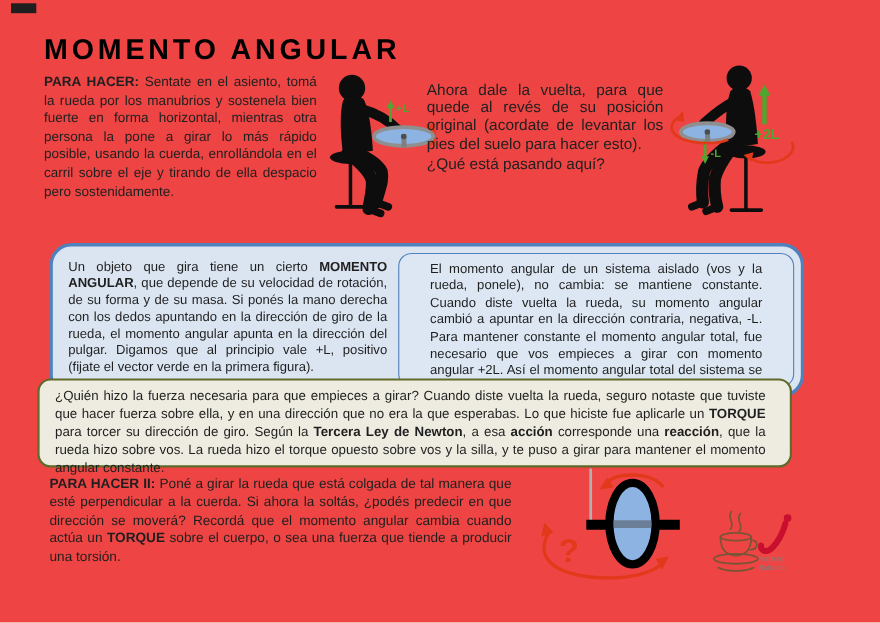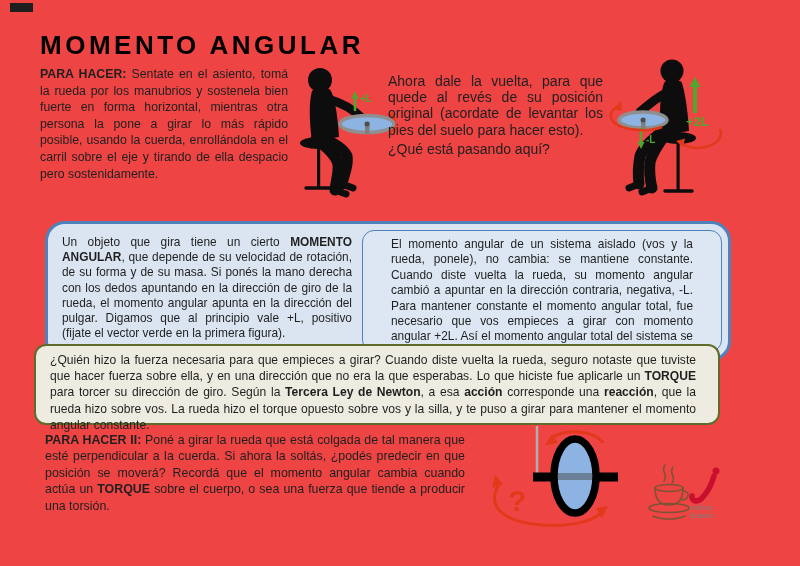--- a/index.html
+++ b/index.html
@@ -128,21 +128,21 @@
   </svg>
 
   <div class="blue-box">
     <div class="blue-left jtext"><span>Un objeto que gira tiene un cierto </span><b>MOMENTO ANGULAR</b><span>, que depende de su velocidad de rotación, de su forma y de su masa. Si ponés la mano derecha con los dedos apuntando en la dirección de giro de la rueda, el momento angular apunta en la dirección del pulgar. Digamos que al principio vale +L, positivo (fijate el vector verde en la primera figura).</span></div>
     <div class="blue-right jtext">El momento angular de un sistema aislado (vos y la rueda, ponele), no cambia: se mantiene constante. Cuando diste vuelta la rueda, su momento angular cambió a apuntar en la dirección contraria, negativa, -L. Para mantener constante el momento angular total, fue necesario que vos empieces a girar con momento angular +2L. Así el momento angular total del sistema se mantiene constante en su valor inicial +L.</div>
   </div>
 
   <div class="green-box jtext"><span>¿Quién hizo la fuerza necesaria para que empieces a girar? Cuando diste vuelta la rueda, seguro notaste que tuviste que hacer fuerza sobre ella, y en una dirección que no era la que esperabas. Lo que hiciste fue aplicarle un </span><b>TORQUE</b><span> para torcer su dirección de giro. Según la </span><b>Tercera Ley de Newton</b><span>, a esa </span><b>acción</b><span> corresponde una </span><b>reacción</b><span>, que la rueda hizo sobre vos. La rueda hizo el torque opuesto sobre vos y la silla, y te puso a girar para mantener el momento angular constante.</span></div>
 
   <div class="bottom-text jtext">
-    <p><b>PARA HACER II:</b><span> Poné a girar la rueda que está colgada de tal manera que esté perpendicular a la cuerda. Si ahora la soltás, ¿podés predecir en que posición se moverá? Recordá que el momento angular cambia cuando actúa un </span><b>TORQUE</b><span> sobre el cuerpo, o sea una fuerza que tiende a producir una torsión.</span></p>
+    <p><b>PARA HACER II:</b><span> Poné a girar la rueda que está colgada de tal manera que esté perpendicular a la cuerda. Si ahora la soltás, ¿podés predecir en que dirección se moverá? Recordá que el momento angular cambia cuando actúa un </span><b>TORQUE</b><span> sobre el cuerpo, o sea una fuerza que tiende a producir una torsión.</span></p>
   </div>
 
   <svg class="diagram" width="170" height="142" viewBox="0 0 170 142">
     <line x1="55" y1="2" x2="55" y2="54" stroke="#b0b0b0" stroke-width="2.5"></line>
     <g>
       <line x1="51" y1="53" x2="136" y2="53" stroke="#000" stroke-width="9"></line>
       <ellipse cx="93" cy="52" rx="21" ry="37" fill="#8db3e2" stroke="#000" stroke-width="7.5"></ellipse>
       <rect x="76" y="49" width="34" height="7" fill="#6b7f96"></rect>
     </g>
     <g>

